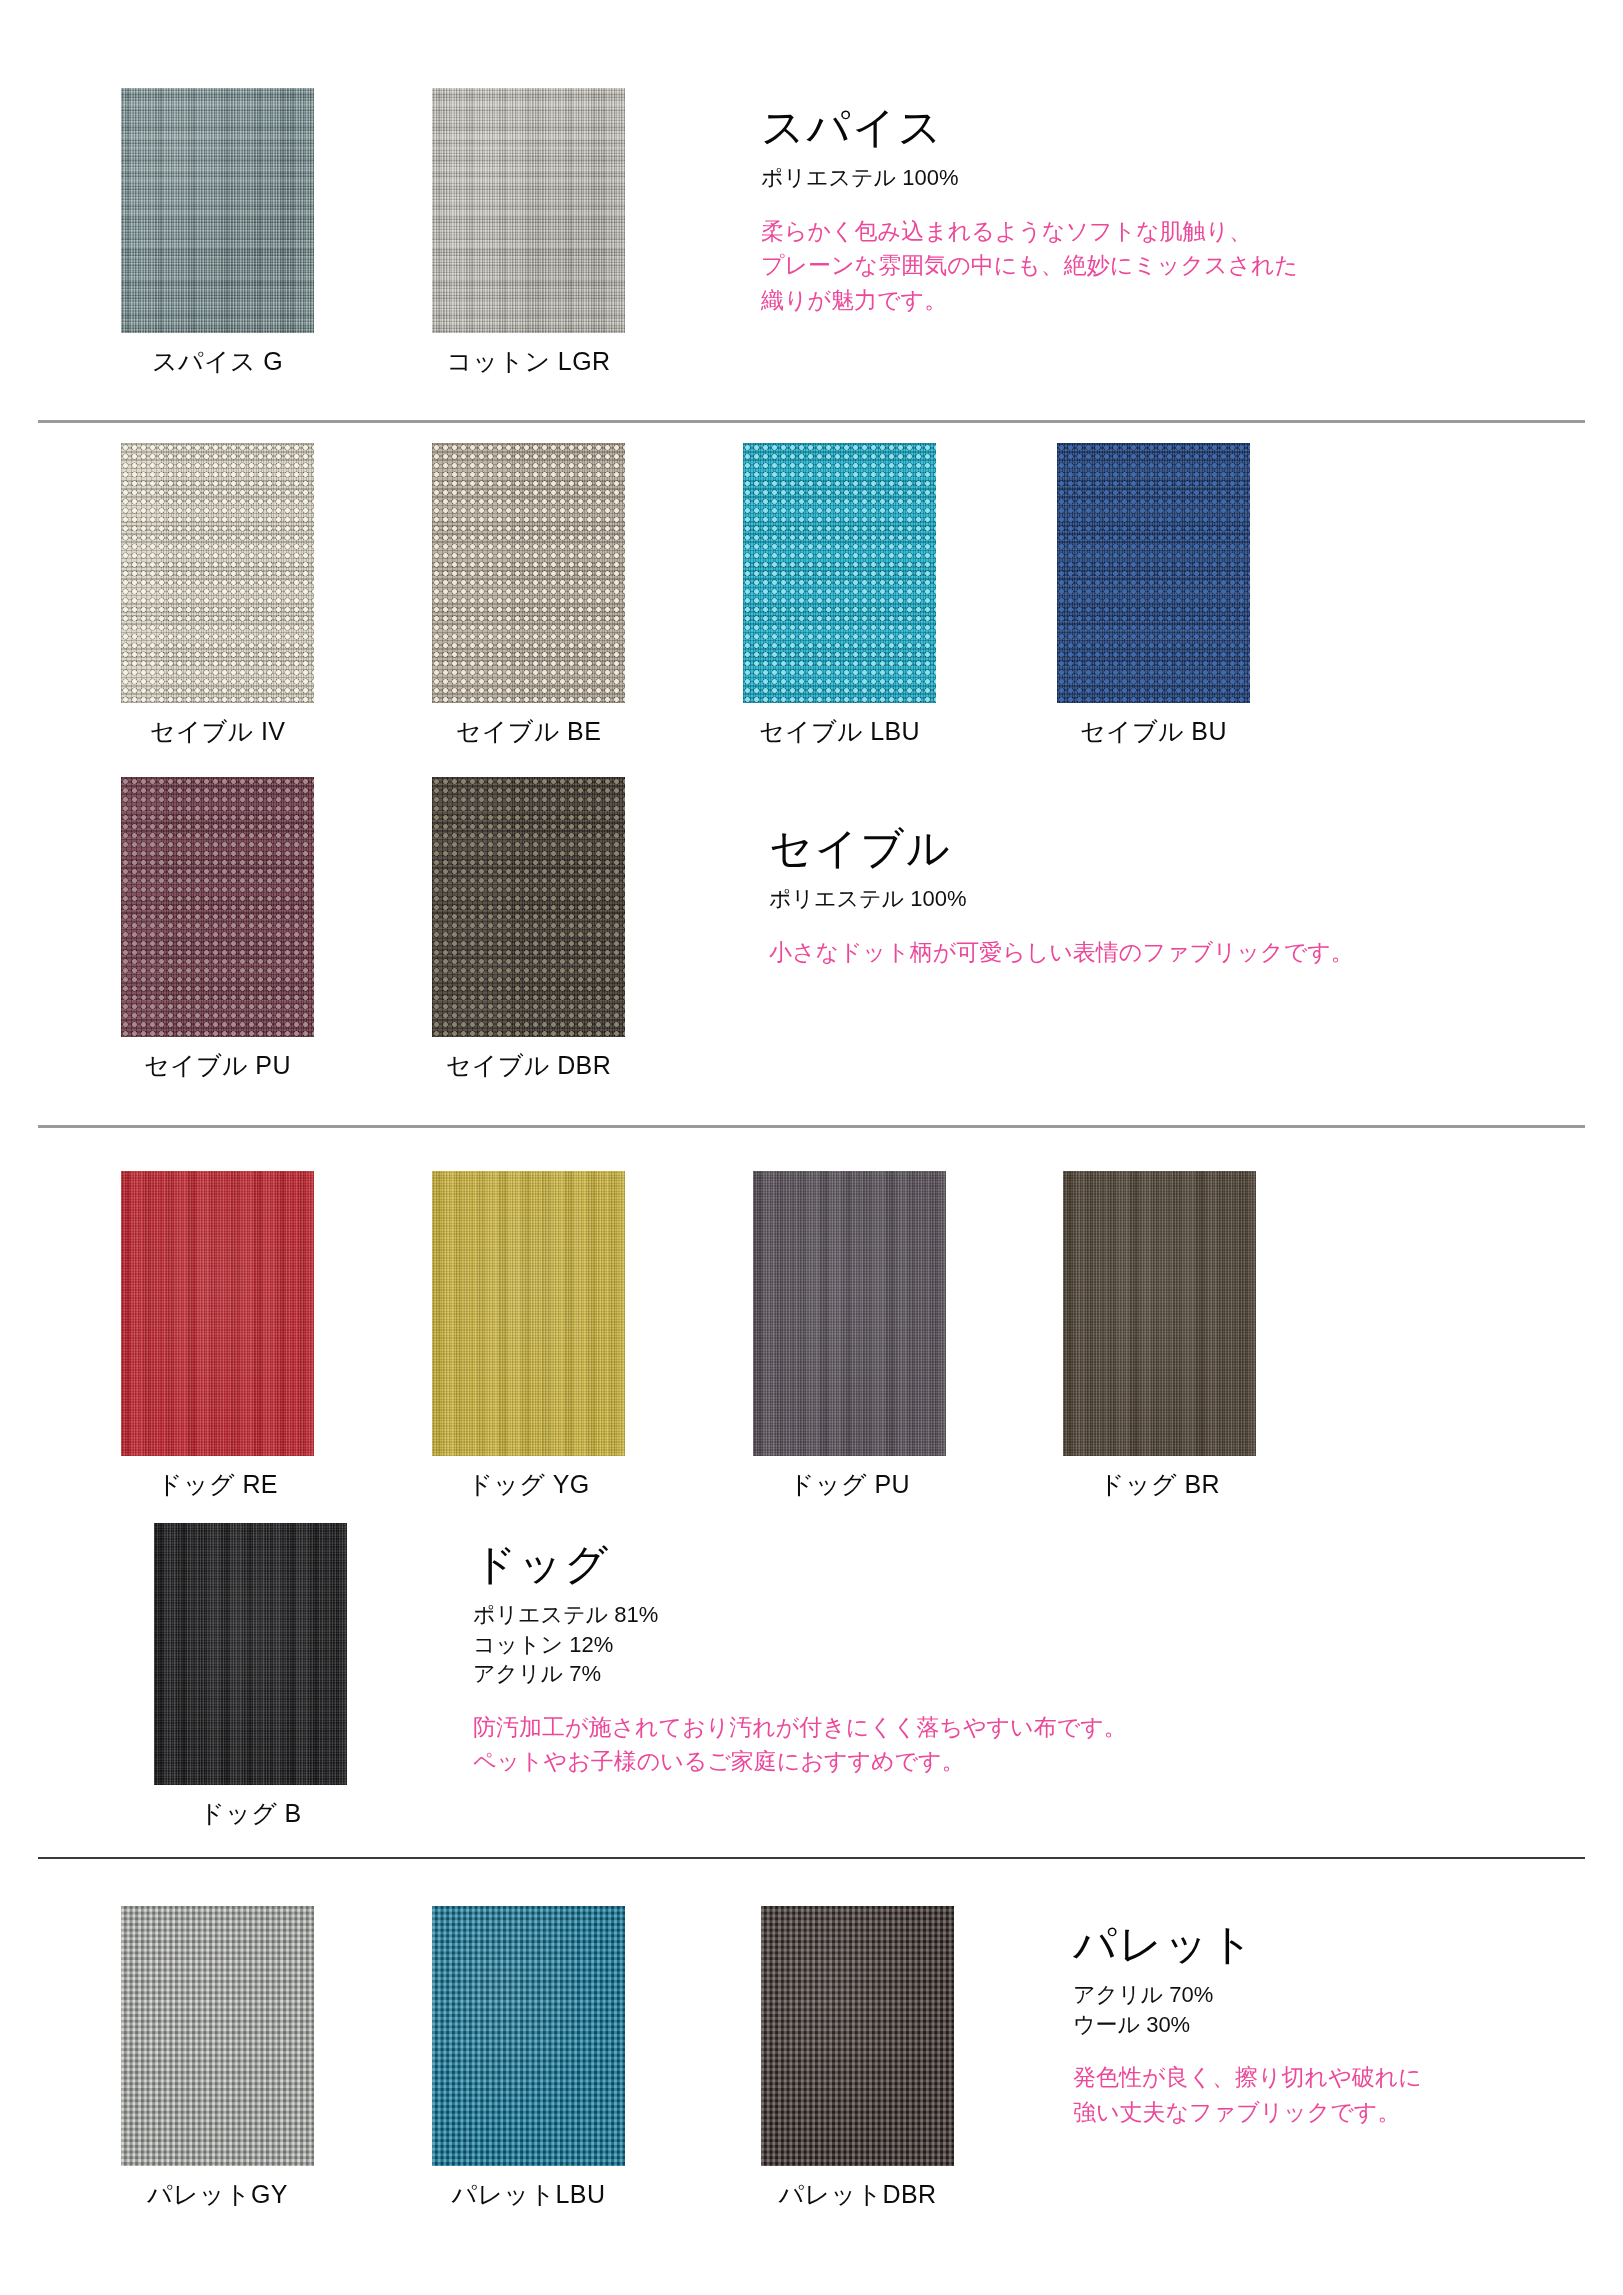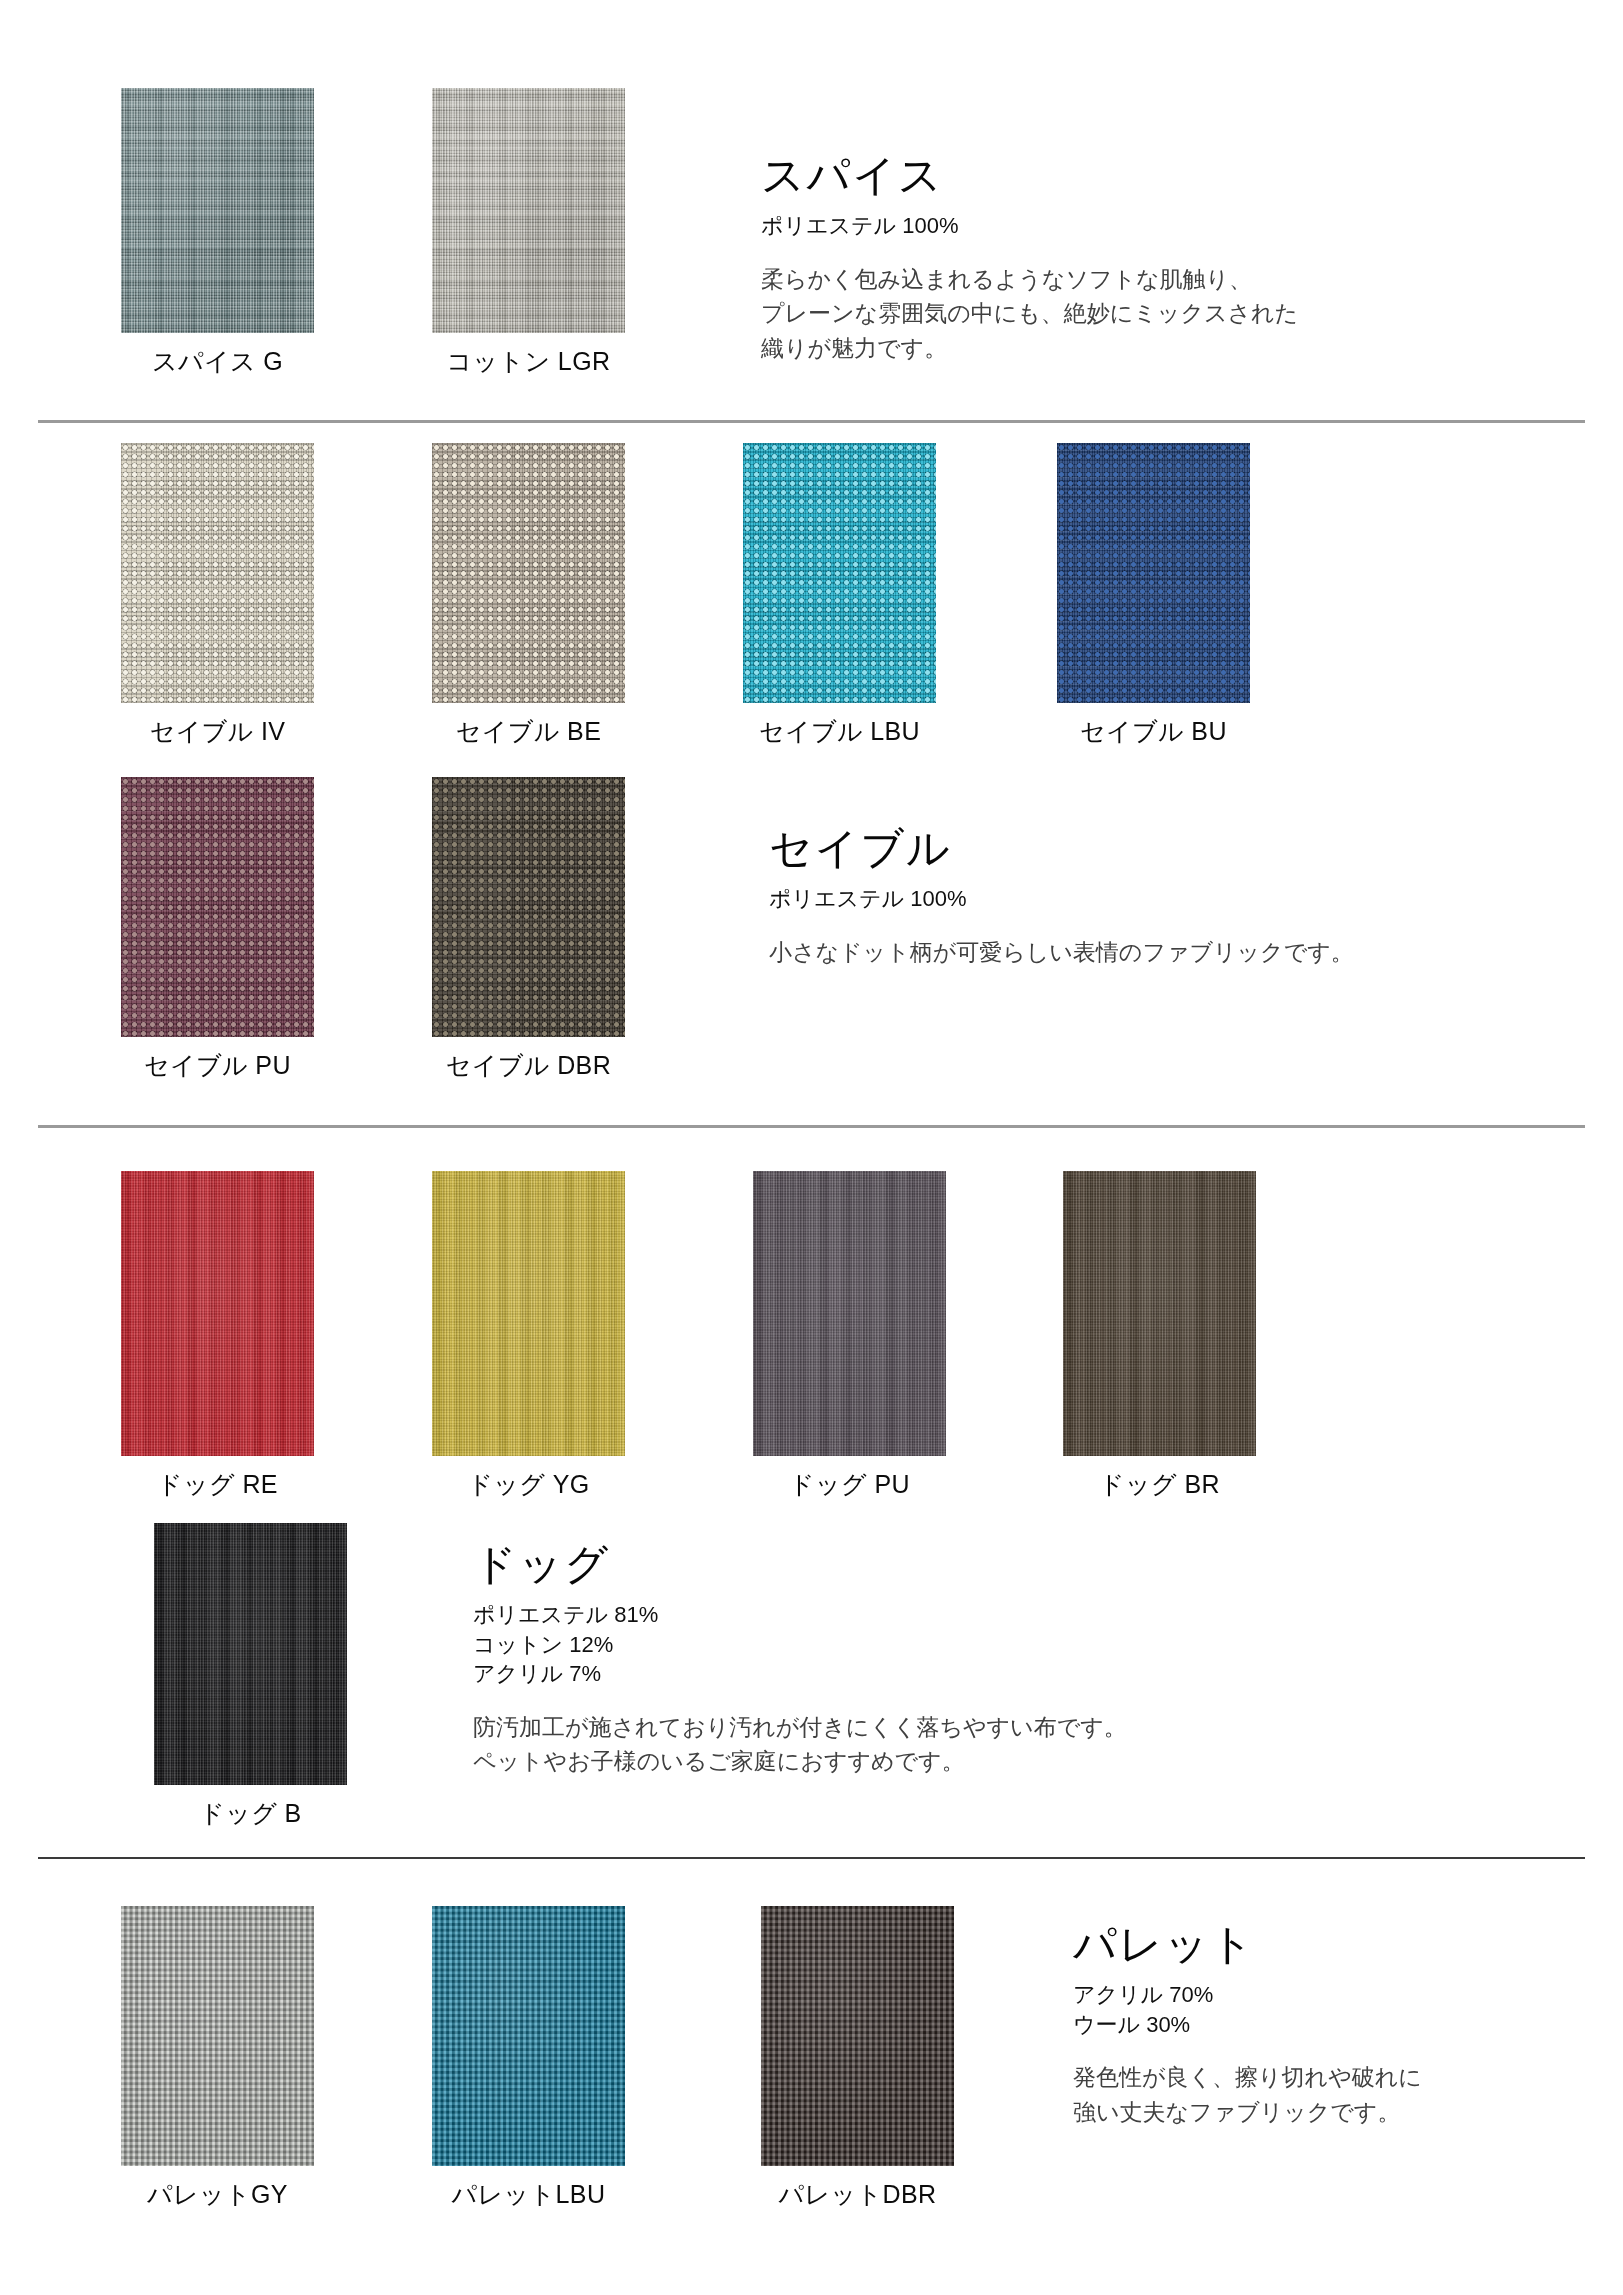--- a/index.html
+++ b/index.html
@@ -63,21 +63,21 @@
   .info-comp {
     font-size: 22px;
     line-height: 1.34;
     color: #101010;
     margin: 0 0 21px 0;
     white-space: pre-line;
   }
   .info-desc {
     font-size: 23px;
     line-height: 1.50;
-    color: #404040;
+    color: #ec4899;
     margin: 0;
     white-space: pre-line;
   }
 
   
 
   
   .tex-spice {
     background-image:
       repeating-linear-gradient(90deg,
@@ -158,21 +158,21 @@
   <div class="swatch-cell" style="left:121px; top:88px;">
     <div class="swatch tex-spice" style="width:193px; height:245px; background-color:#6c8486;"></div>
     <div class="swatch-label">スパイス G</div>
   </div>
 
   <div class="swatch-cell" style="left:432px; top:88px;">
     <div class="swatch tex-spice" style="width:193px; height:245px; background-color:#b9b7ae;"></div>
     <div class="swatch-label">コットン LGR</div>
   </div>
 
-  <div class="info-block" style="left:761px; top:105px; width:736px;margin-top:48px;">
+  <div class="info-block" style="left:761px; top:105px; width:736px;">
     <h2 class="info-title">スパイス</h2>
     <p class="info-comp">ポリエステル 100%</p>
     <p class="info-desc">柔らかく包み込まれるようなソフトな肌触り、
 プレーンな雰囲気の中にも、絶妙にミックスされた
 織りが魅力です。</p>
   </div>
 
   <div class="divider" style="top:420px;"></div>
 
   <div class="swatch-cell" style="left:121px; top:443px;">

